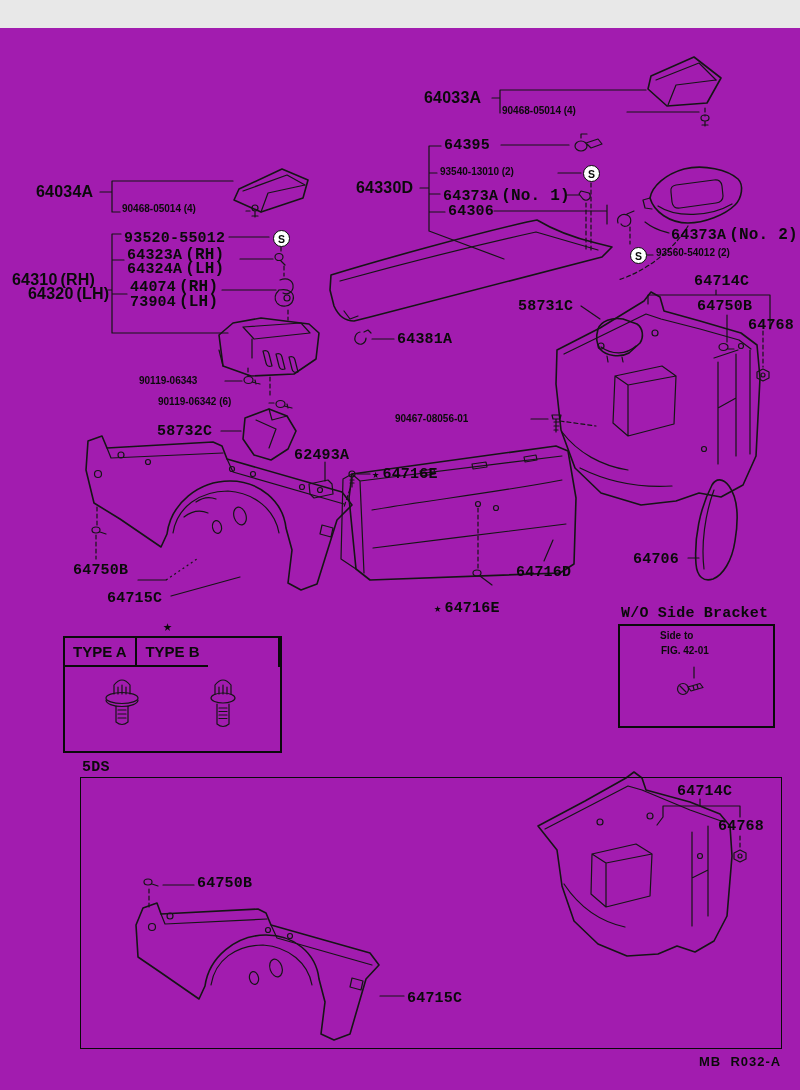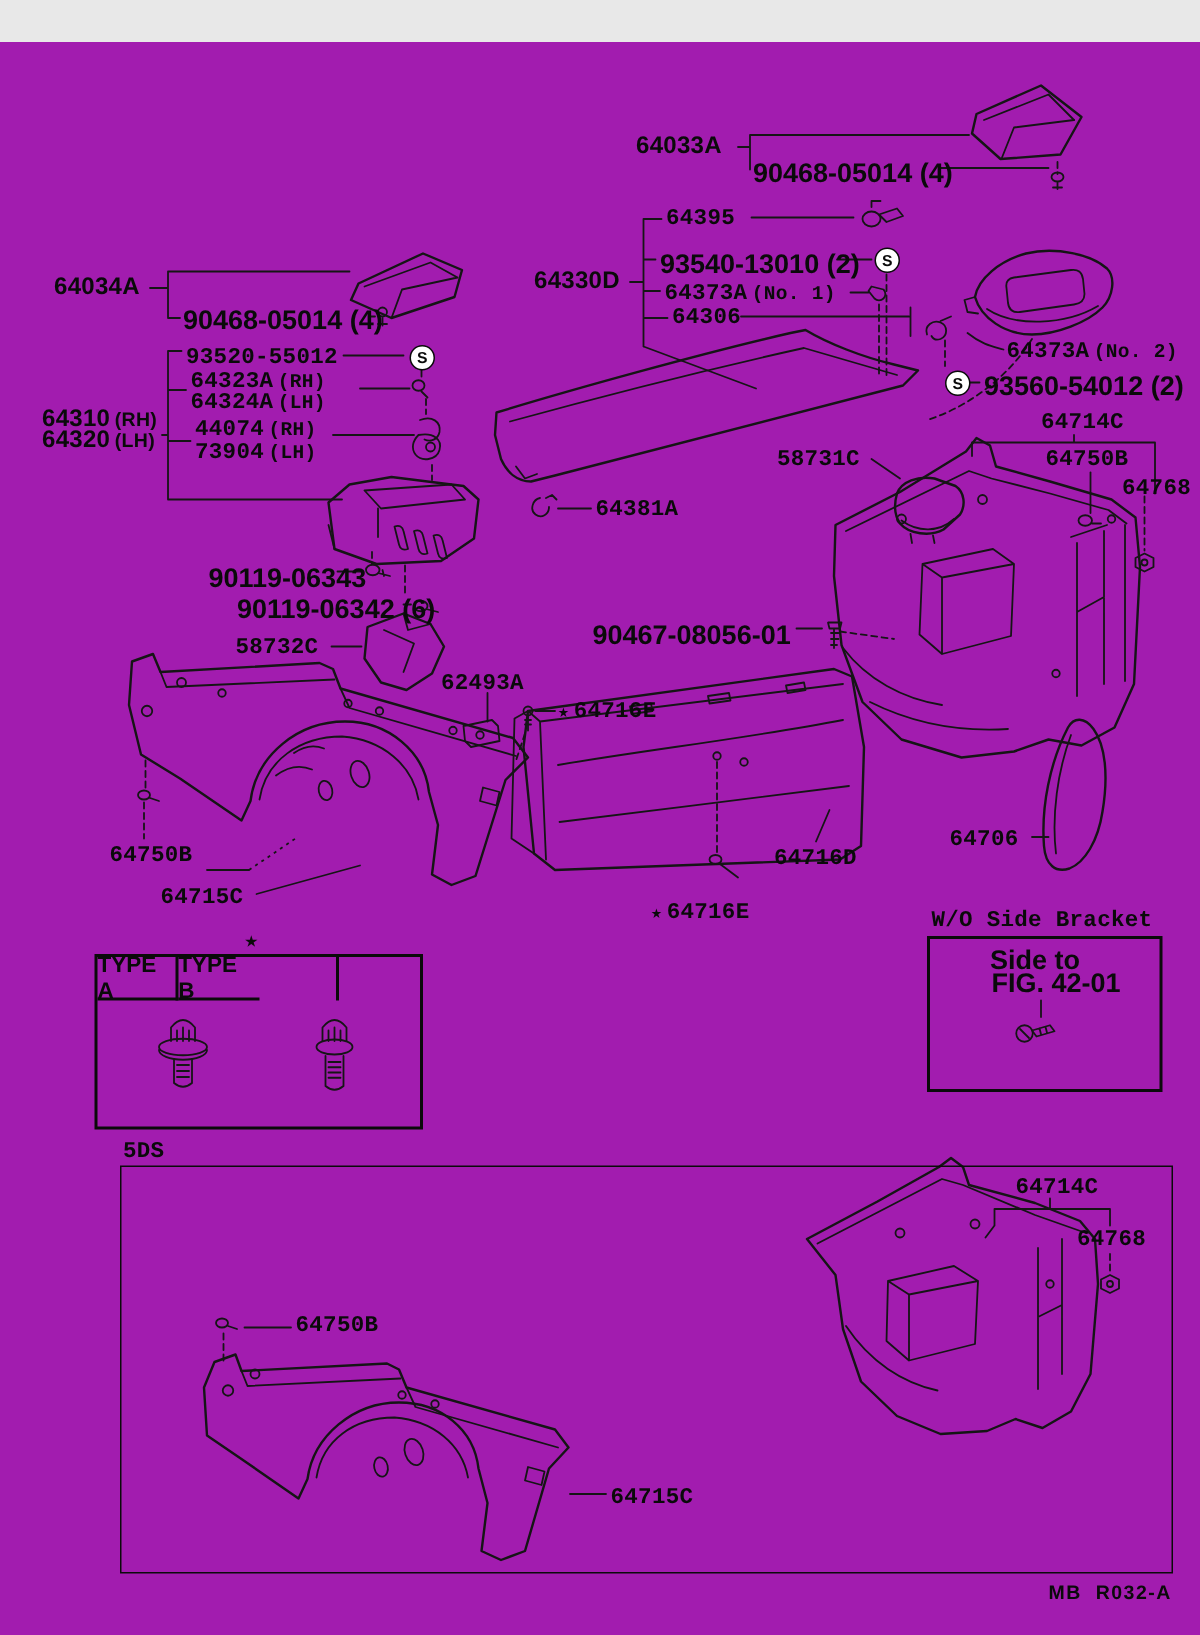--- a/index.html
+++ b/index.html
@@ -6,30 +6,30 @@
   #stage{position:relative;width:800px;height:1090px;background:#a21caf;overflow:hidden;
          font-family:"Liberation Sans",sans-serif;margin-top:28px;}
   svg.art{position:absolute;left:0;top:0;}
   .ln{fill:none;stroke:#151515;stroke-width:1.6;stroke-linejoin:round;stroke-linecap:round;}
   .thin{stroke-width:1.2;}
   .dsh{fill:none;stroke:#151515;stroke-width:1.2;stroke-dasharray:4 3;stroke-linecap:round;}
   .dot{fill:none;stroke:#151515;stroke-width:1.2;stroke-dasharray:2 3;}
   .lbl{position:absolute;white-space:nowrap;color:#0a0a0a;font-weight:700;z-index:3;}
   .f16{font-size:16px;letter-spacing:.2px;}
   .f15{font-size:15px;letter-spacing:.2px;font-family:Liberation Mono, monospace;}
-  .f14{font-size:18px;}
+  .f14{font-size:10px;}
   .f13{font-size:13px;}
-  .q{font-size:13px;font-weight:700;margin-left:3px;}
+  .q{font-size:16px;font-weight:700;margin-left:3px;}
   .st{font-size:12px;margin-right:3px;}
   .scircle{position:absolute;width:15px;height:15px;border:1.7px solid #0a0a0a;border-radius:50%;
            display:flex;align-items:center;justify-content:center;
            font-size:10.5px;font-weight:700;color:#0a0a0a;z-index:3;background:#fff;}
   .box{position:absolute;border:2px solid #0a0a0a;background:transparent;z-index:2;}
   .ftable{position:absolute;left:63px;top:608px;width:215px;height:113px;border:2px solid #0a0a0a;
-          display:grid;grid-template-columns:1fr 1fr 1fr 1fr;grid-template-rows:29px 1fr;z-index:2;}
+          display:grid;grid-template-columns:1fr 1fr 1fr;grid-template-rows:29px 1fr;z-index:2;}
   .ftable .hc{border-bottom:2px solid #0a0a0a;display:flex;align-items:center;justify-content:center;
           font-size:15px;font-weight:700;color:#0a0a0a;}
   .ftable .c1{border-right:2px solid #0a0a0a;}
   .wsp{white-space:pre;}
 </style>
 </head>
 <body>
 
 <div id="stage">
 
@@ -238,21 +238,21 @@
   <div class="lbl f14" style="left:440px;top:138px"><span>93540-13010 (2)</span></div>
   <div class="lbl f15" style="left:443px;top:159px"><span>64373A</span><span class="q">(No. 1)</span></div>
   <div class="lbl f15" style="left:448px;top:175px"><span>64306</span></div>
 
   <div class="lbl f15" style="left:671px;top:198px"><span>64373A</span><span class="q">(No. 2)</span></div>
   <div class="lbl f14" style="left:656px;top:219px"><span>93560-54012 (2)</span></div>
 
   <div class="lbl f15" style="left:124px;top:202px"><span>93520-55012</span></div>
   <div class="lbl f15" style="left:127px;top:218px"><span>64323A</span><span class="q">(RH)</span></div>
   <div class="lbl f15" style="left:127px;top:232px"><span>64324A</span><span class="q">(LH)</span></div>
-  <div class="lbl f16" style="left:28px;top:243px"><span>64310</span><span class="q">(RH)</span></div>
+  <div class="lbl f16" style="left:12px;top:243px"><span>64310</span><span class="q">(RH)</span></div>
   <div class="lbl f16" style="left:28px;top:257px"><span>64320</span><span class="q">(LH)</span></div>
   <div class="lbl f15" style="left:130px;top:250px"><span>44074</span><span class="q">(RH)</span></div>
   <div class="lbl f15" style="left:130px;top:265px"><span>73904</span><span class="q">(LH)</span></div>
 
   <div class="lbl f15" style="left:518px;top:270px"><span>58731C</span></div>
   <div class="lbl f15" style="left:694px;top:245px"><span>64714C</span></div>
   <div class="lbl f15" style="left:697px;top:270px"><span>64750B</span></div>
   <div class="lbl f15" style="left:748px;top:289px"><span>64768</span></div>
 
   <div class="lbl f15" style="left:397px;top:303px"><span>64381A</span></div>

